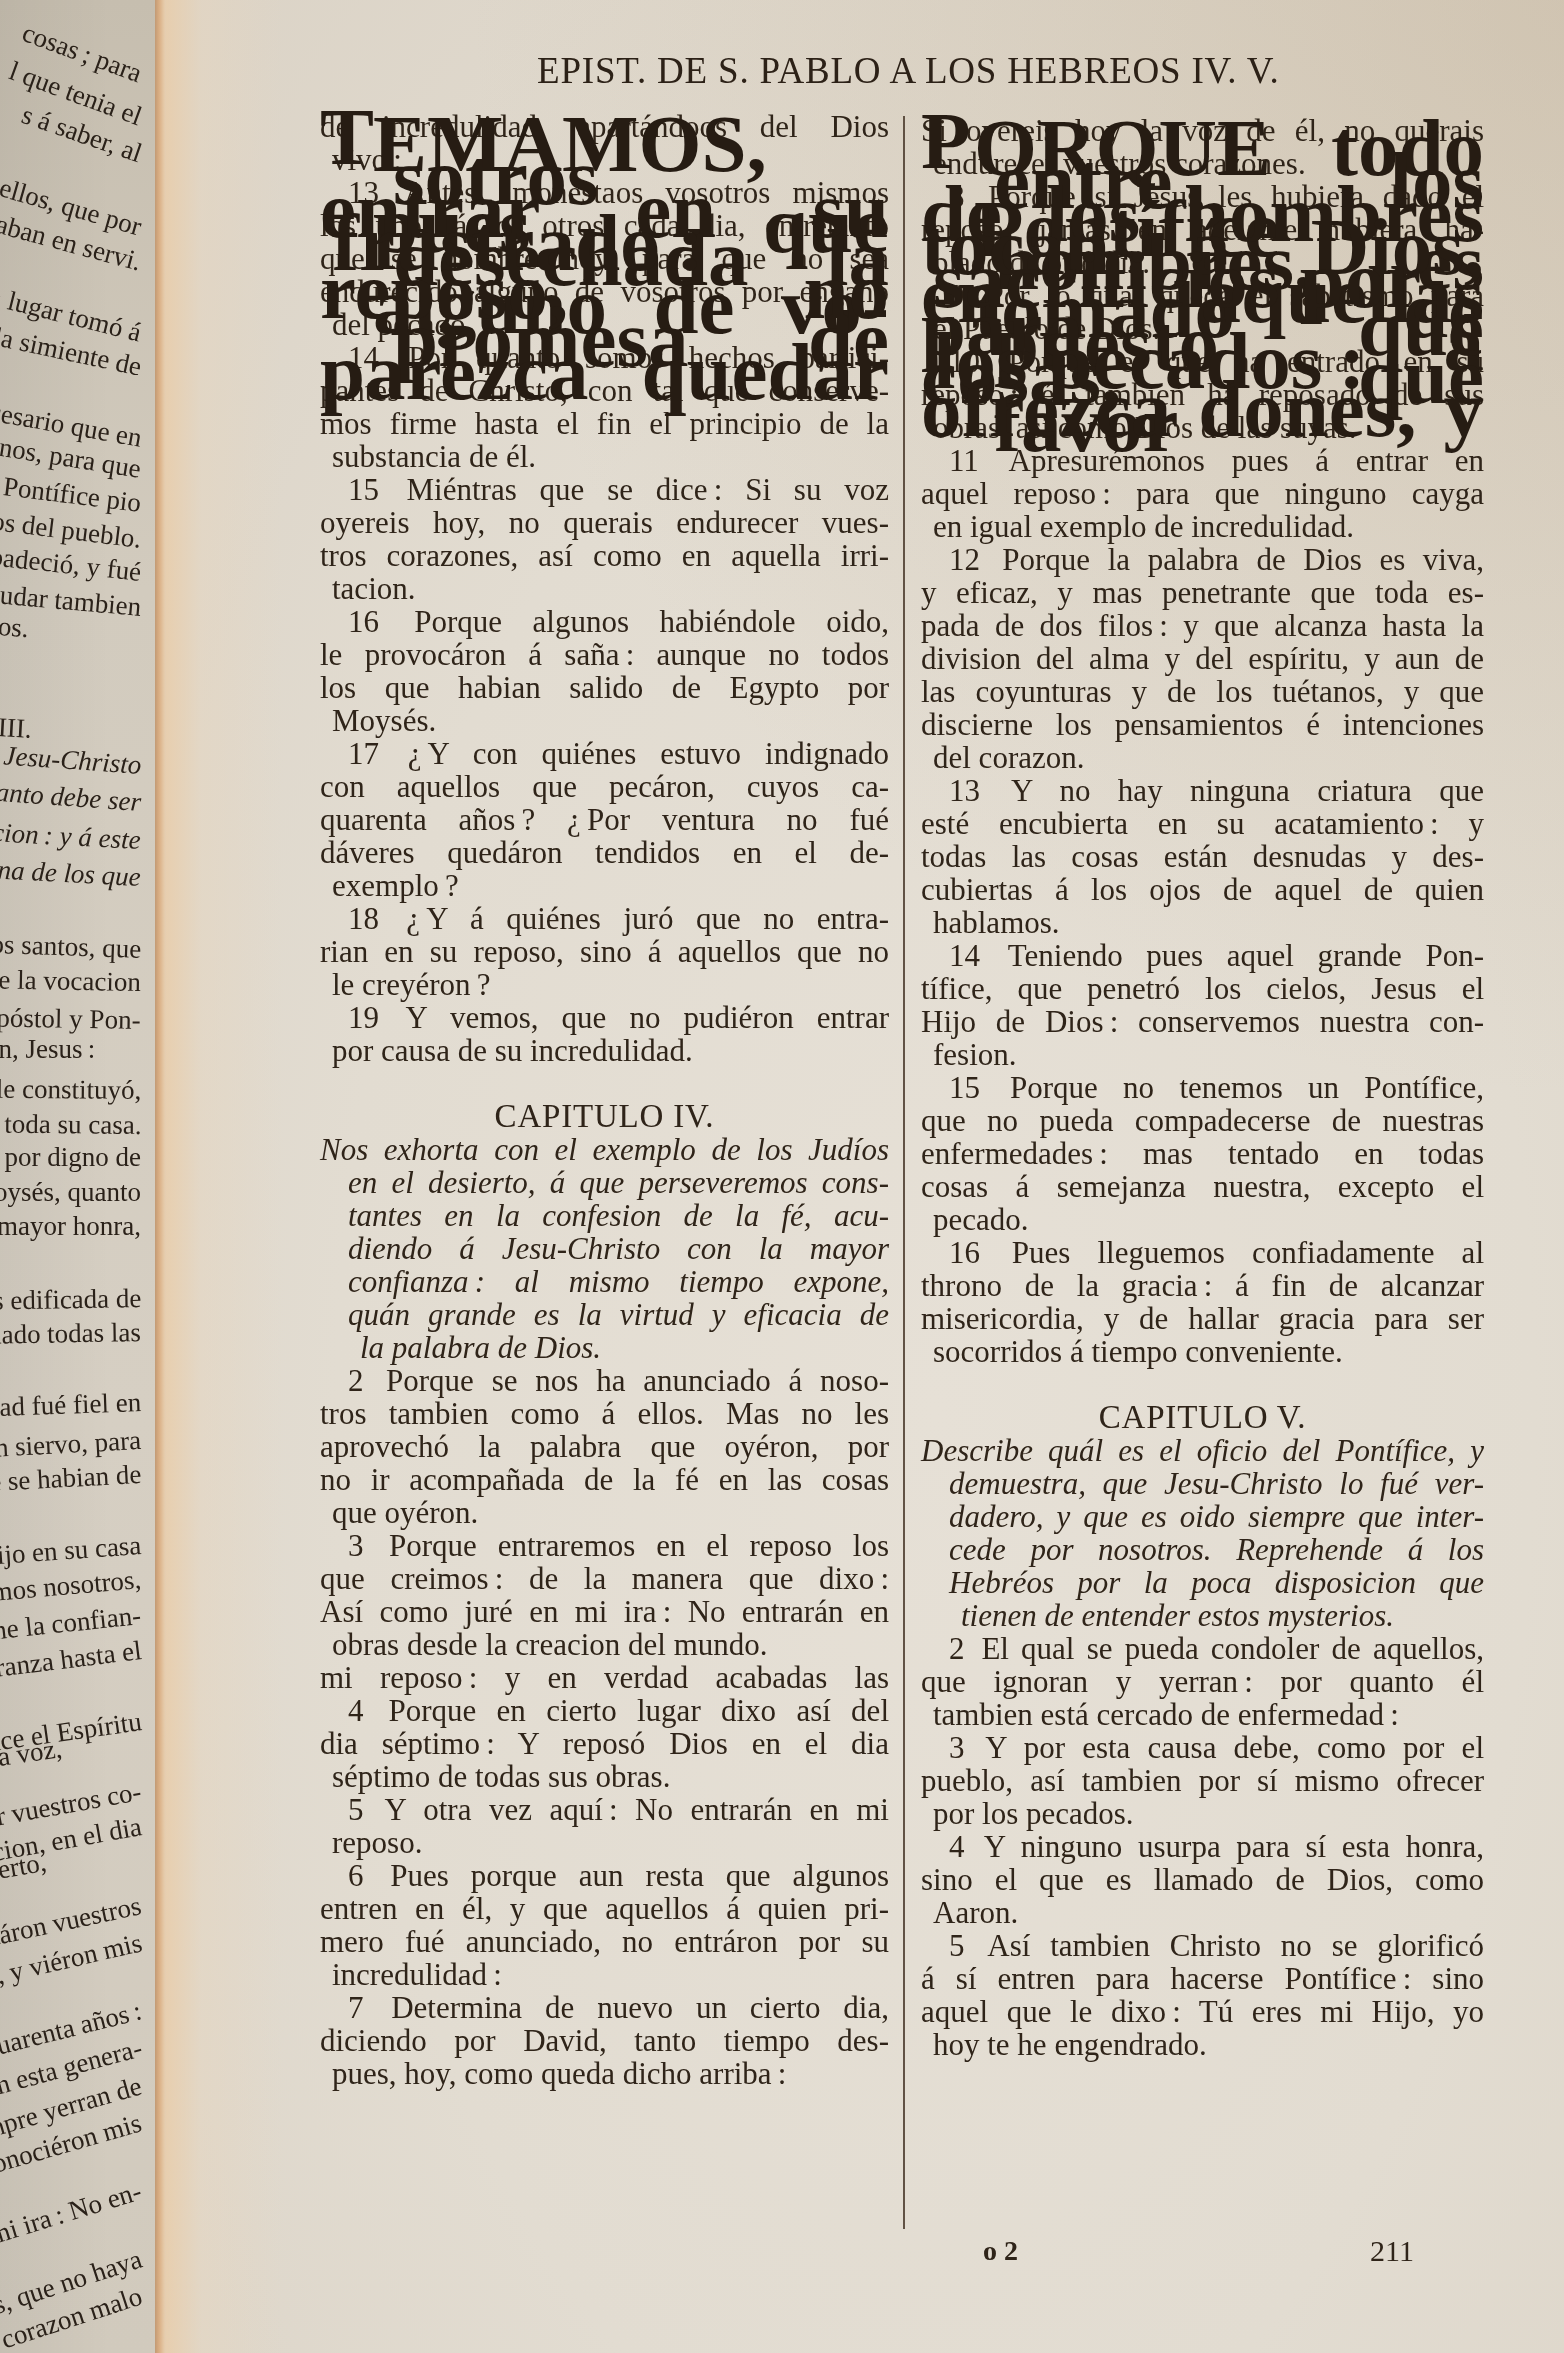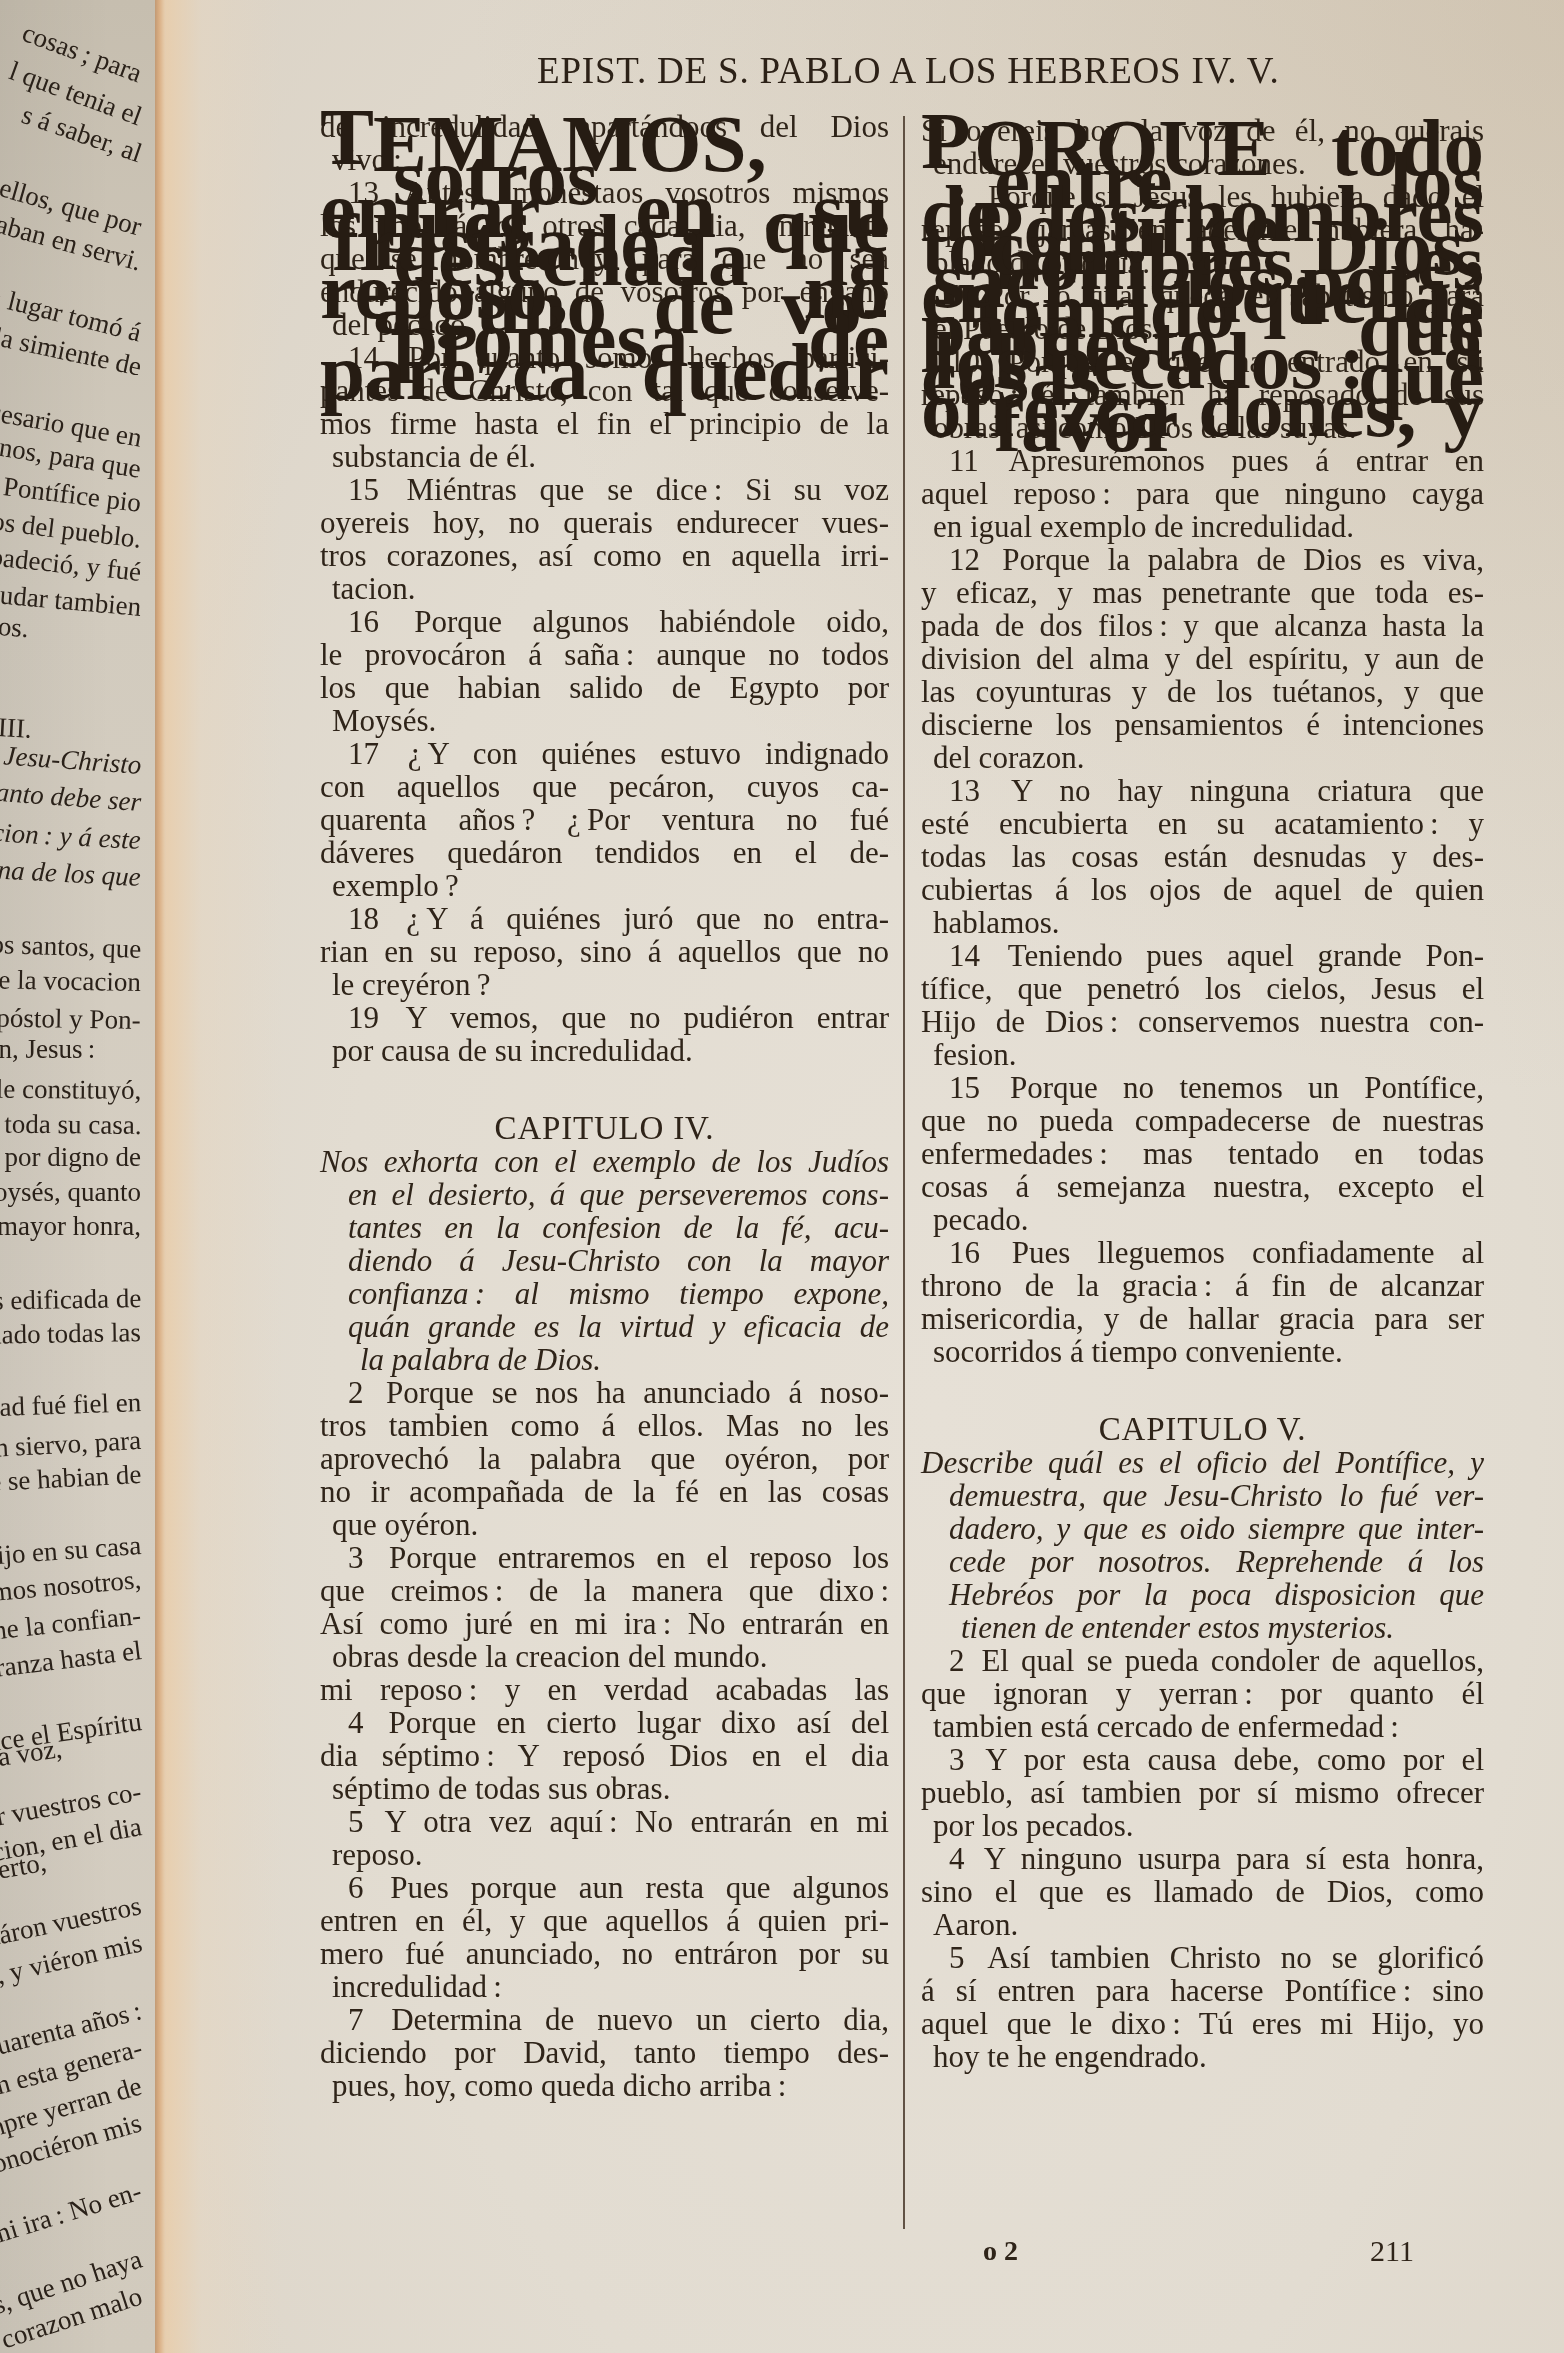--- a/index.html
+++ b/index.html
@@ -51,21 +51,21 @@
     text-align: justify; text-align-last: justify;
   }
   .line.last { text-align: left; text-align-last: left; margin-left: 12px; }
   .verse .line.l0 { padding-left: 28px; }
   .vnum { margin-right: 4.7px; }
   .summary .line { font-style: italic; padding-left: 28px; }
   .summary .line.l0 { padding-left: 0; }
 
   .heading {
     height: 33px; line-height: 33px; text-align: center;
-    font-size: 33px; letter-spacing: 0.8px; margin-top: 12px;
+    font-size: 33px; letter-spacing: 0.8px;
   }
   .gap { height: 33px; }
 
   .dropcap-block { position: relative; }
   .dropcap {
     position: absolute; left: 0; top: -6.3px;
     font-size: 81px; line-height: 81px; font-weight: bold; color: #261c13;
   }
   .dropcap-block .line.l0 { padding-left: 53px; }
   .dropcap-block .line.l1 { padding-left: 73px; }

